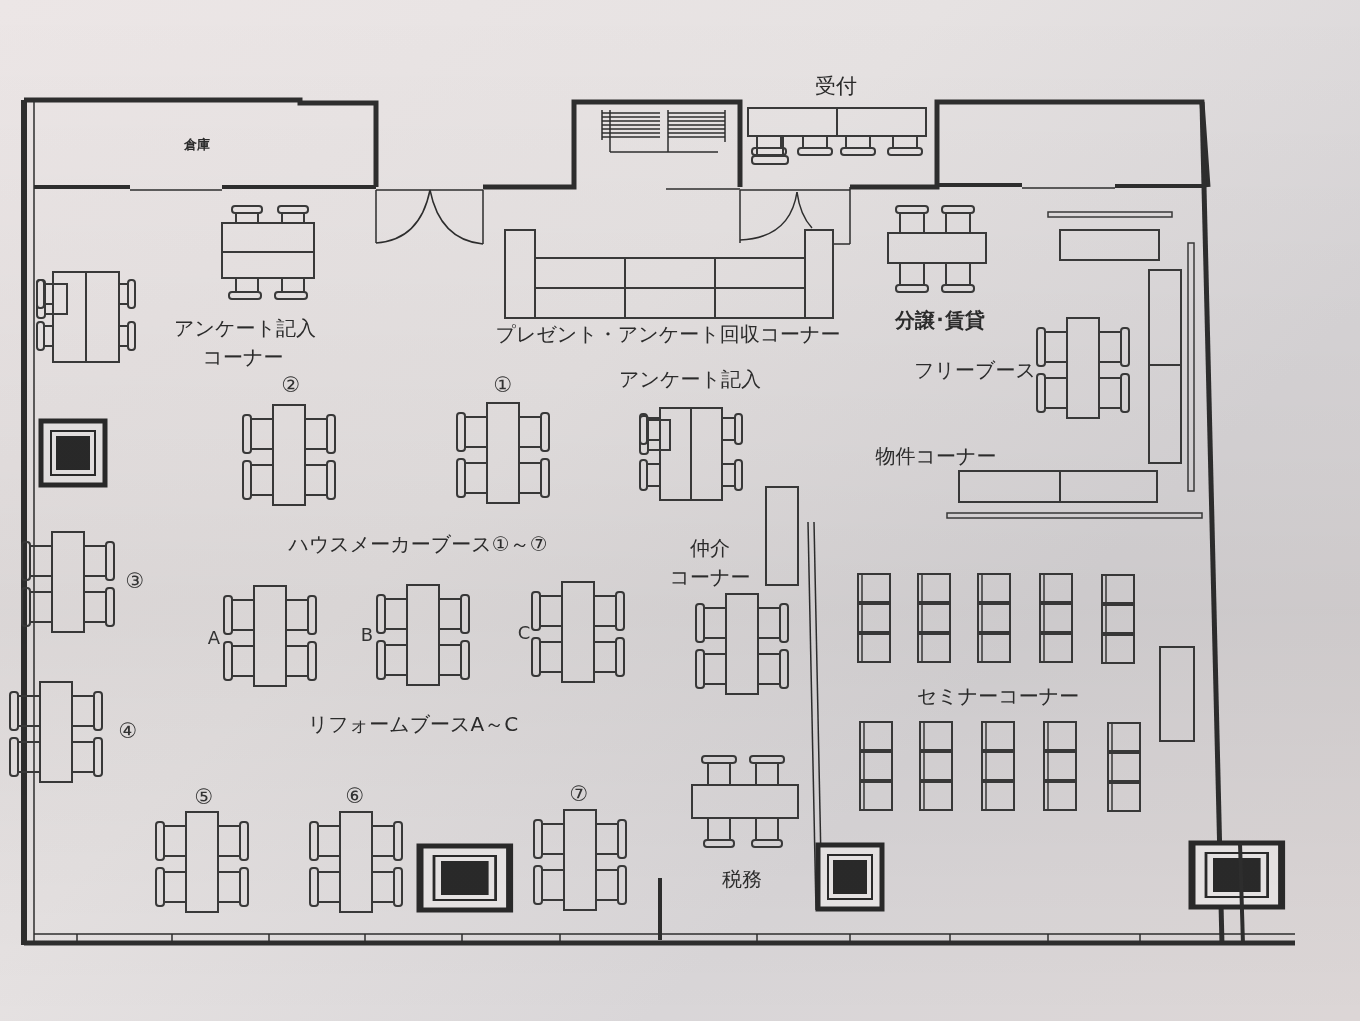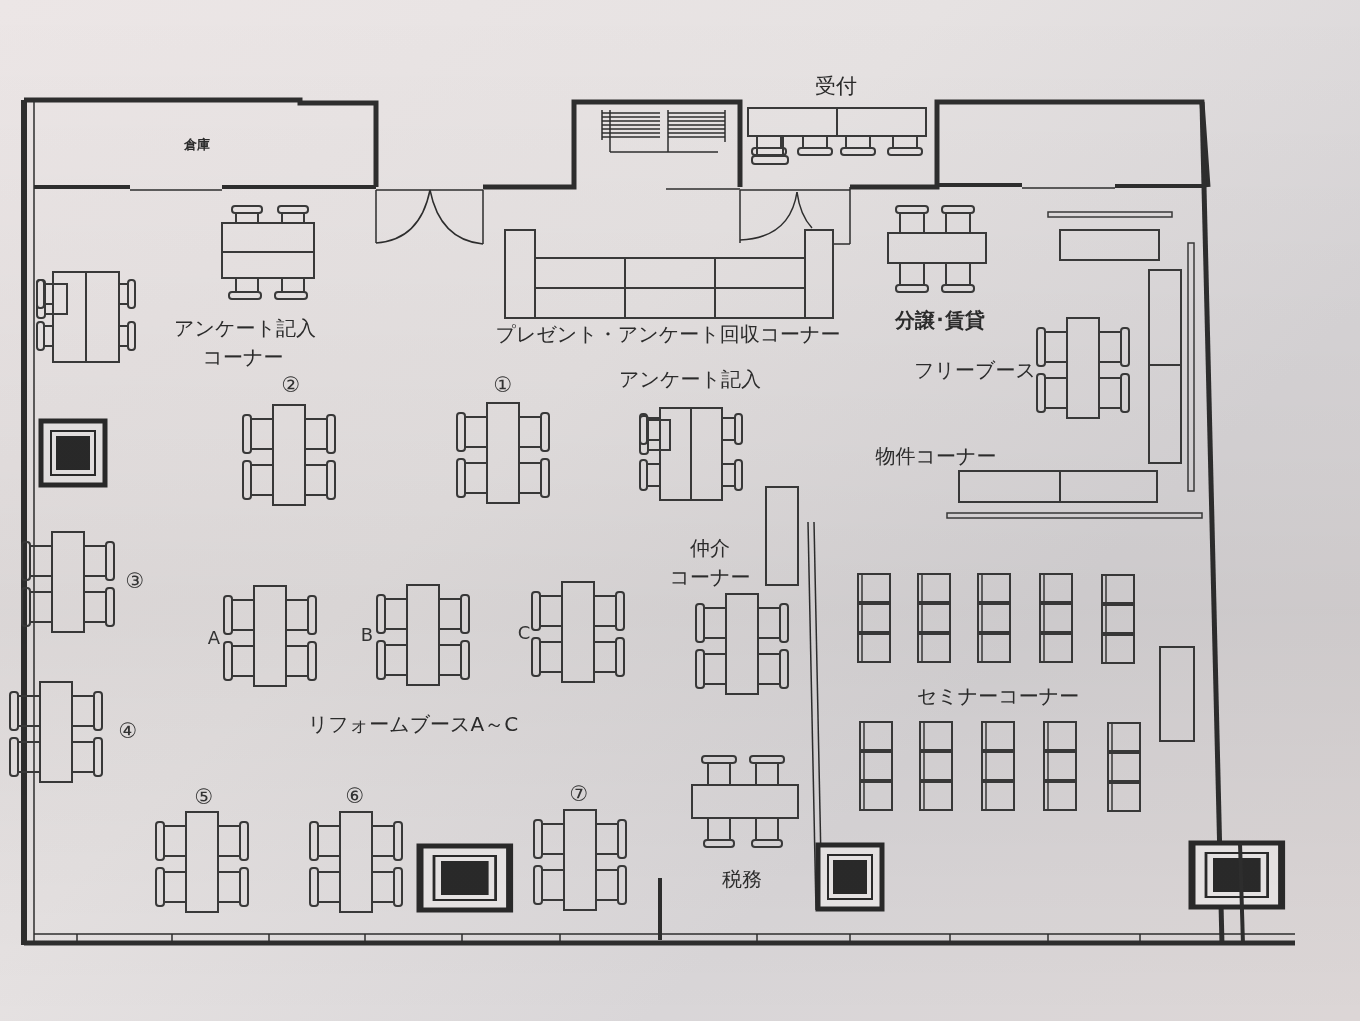--- a/index.html
+++ b/index.html
@@ -317,20 +317,21 @@
 
   <div class="lbl c" style="left:668px; top:322px;">プレゼント・アンケート回収コーナー</div>
   <div class="lbl c" style="left:940px; top:308px; font-weight:bold;">分譲･賃貸</div>
   <div class="lbl c" style="left:975px; top:358px;">フリーブース</div>
   <div class="lbl c" style="left:936px; top:444px;">物件コーナー</div>
 
   <div class="lbl c" style="left:690px; top:367px;">アンケート記入</div>
   <div class="lbl c" style="left:710px; top:536px;">仲介</div>
   <div class="lbl c" style="left:710px; top:565px;">コーナー</div>
 
+  <div class="lbl c" style="left:418px; top:532px;">ハウスメーカーブース①～⑦</div>
   <div class="lbl c" style="left:413px; top:712px;">リフォームブースA～C</div>
   <div class="lbl c" style="left:998px; top:684px;text-align:center;">セミナーコーナー</div>
   <div class="lbl c" style="left:742px; top:867px; font-weight:normal;">税務</div>
 
   <div class="num" style="left:503px; top:385px;">①</div>
   <div class="num" style="left:291px; top:385px;">②</div>
   <div class="num" style="left:135px; top:581px;">③</div>
   <div class="num" style="left:128px; top:731px;">④</div>
   <div class="num" style="left:204px; top:797px;">⑤</div>
   <div class="num" style="left:355px; top:796px;">⑥</div>

